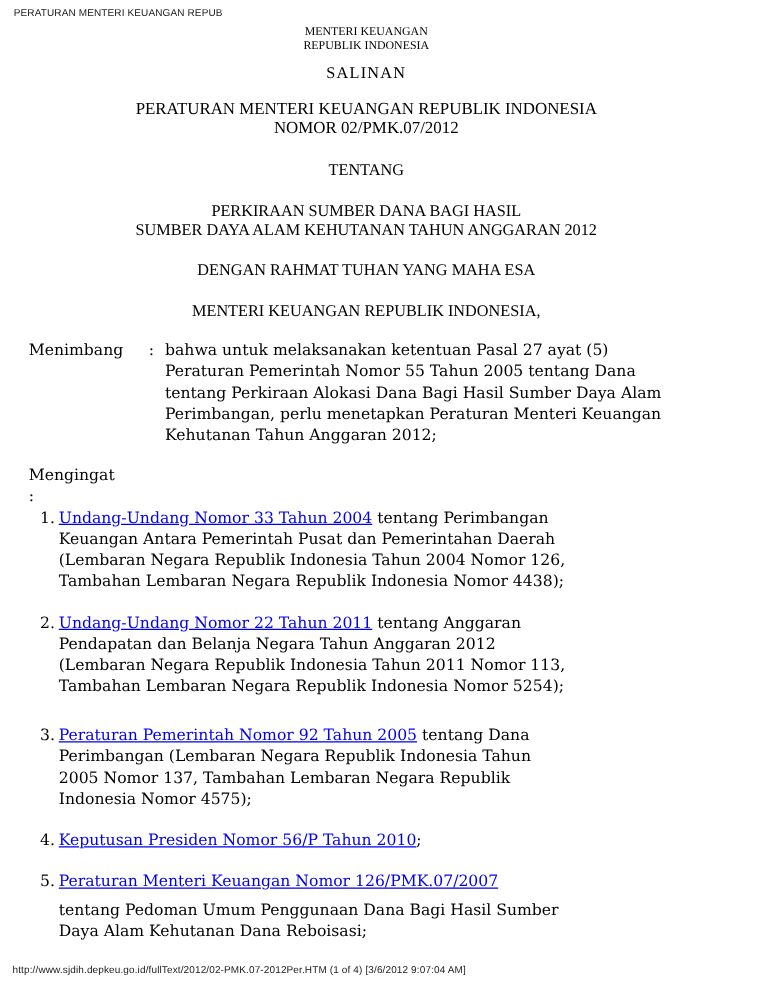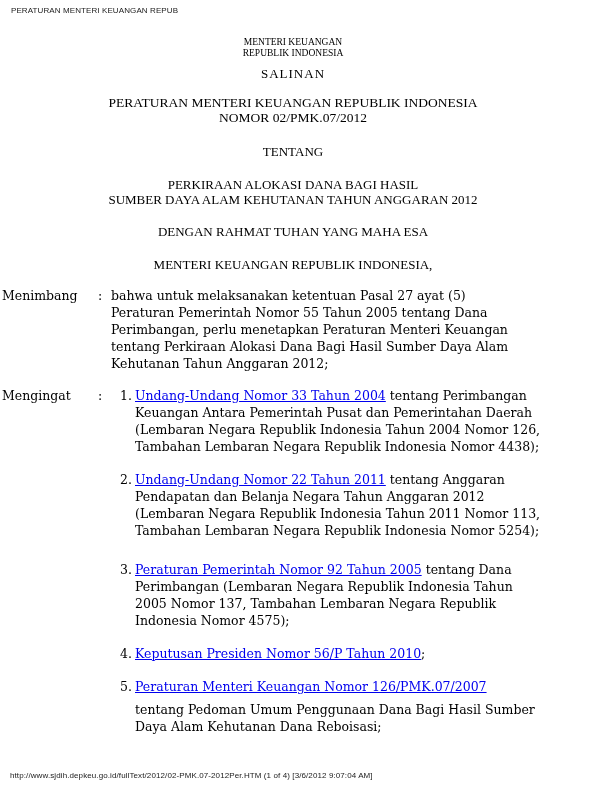--- a/index.html
+++ b/index.html
@@ -33,21 +33,21 @@
     font-family: "Liberation Sans", sans-serif;
     font-size: 8px;
     letter-spacing: 0.1px;
     color: #1a1a1a;
     white-space: nowrap;
   }
   .center {
     text-align: center;
   }
   .letterhead {
-    padding-top: 37px;
+    padding-top: 21px;
     font-family: "Liberation Serif", serif;
     font-size: 9.5px;
     line-height: 11px;
   }
   .salinan {
     margin-top: 7px;
     font-family: "Liberation Serif", serif;
     font-size: 13px;
     line-height: 15px;
     letter-spacing: 1px;
@@ -77,26 +77,26 @@
     line-height: 15px;
   }
   .issuer {
     margin-top: 18px;
     font-family: "Liberation Serif", serif;
     font-size: 13px;
     line-height: 15px;
   }
   .section {
     display: flex;
-    padding-left: 2px;
+    padding-left: 23px;
     font-size: 12.5px;
     line-height: 17px;
   }
   .section.menimbang { margin-top: 15px; }
-  .section.mengingat { margin-top: 15px; }
+  .section.mengingat { margin-top: 15px; flex-direction: column; }
   .sec-label {
     width: 96px;
     flex-shrink: 0;
   }
   .sec-colon {
     width: 13px;
     flex-shrink: 0;
   }
   .sec-content {
     flex: 1;
@@ -144,36 +144,36 @@
   <div class="salinan center">SALINAN</div>
 
   <div class="doc-title center">
     <div>PERATURAN MENTERI KEUANGAN REPUBLIK INDONESIA</div>
     <div>NOMOR 02/PMK.07/2012</div>
   </div>
 
   <div class="tentang center">TENTANG</div>
 
   <div class="subject center">
-    <div>PERKIRAAN ALOKASI DANA BAGI HASIL</div>
+    <div>PERKIRAAN SUMBER DANA BAGI HASIL</div>
     <div>SUMBER DAYA ALAM KEHUTANAN TAHUN ANGGARAN 2012</div>
   </div>
 
   <div class="invocation center">DENGAN RAHMAT TUHAN YANG MAHA ESA</div>
 
   <div class="issuer center">MENTERI KEUANGAN REPUBLIK INDONESIA,</div>
 
   <div class="section menimbang">
     <div class="sec-label">Menimbang</div>
     <div class="sec-colon">:</div>
     <div class="sec-content">
       <div class="line">bahwa untuk melaksanakan ketentuan Pasal 27 ayat (5)</div>
       <div class="line">Peraturan Pemerintah Nomor 55 Tahun 2005 tentang Dana</div>
+      <div class="line">tentang Perkiraan Alokasi Dana Bagi Hasil Sumber Daya Alam</div>
       <div class="line">Perimbangan, perlu menetapkan Peraturan Menteri Keuangan</div>
-      <div class="line">tentang Perkiraan Alokasi Dana Bagi Hasil Sumber Daya Alam</div>
       <div class="line">Kehutanan Tahun Anggaran 2012;</div>
     </div>
   </div>
 
   <div class="section mengingat">
     <div class="sec-label">Mengingat</div>
     <div class="sec-colon">:</div>
     <div class="sec-content">
 
       <div class="list-item">

